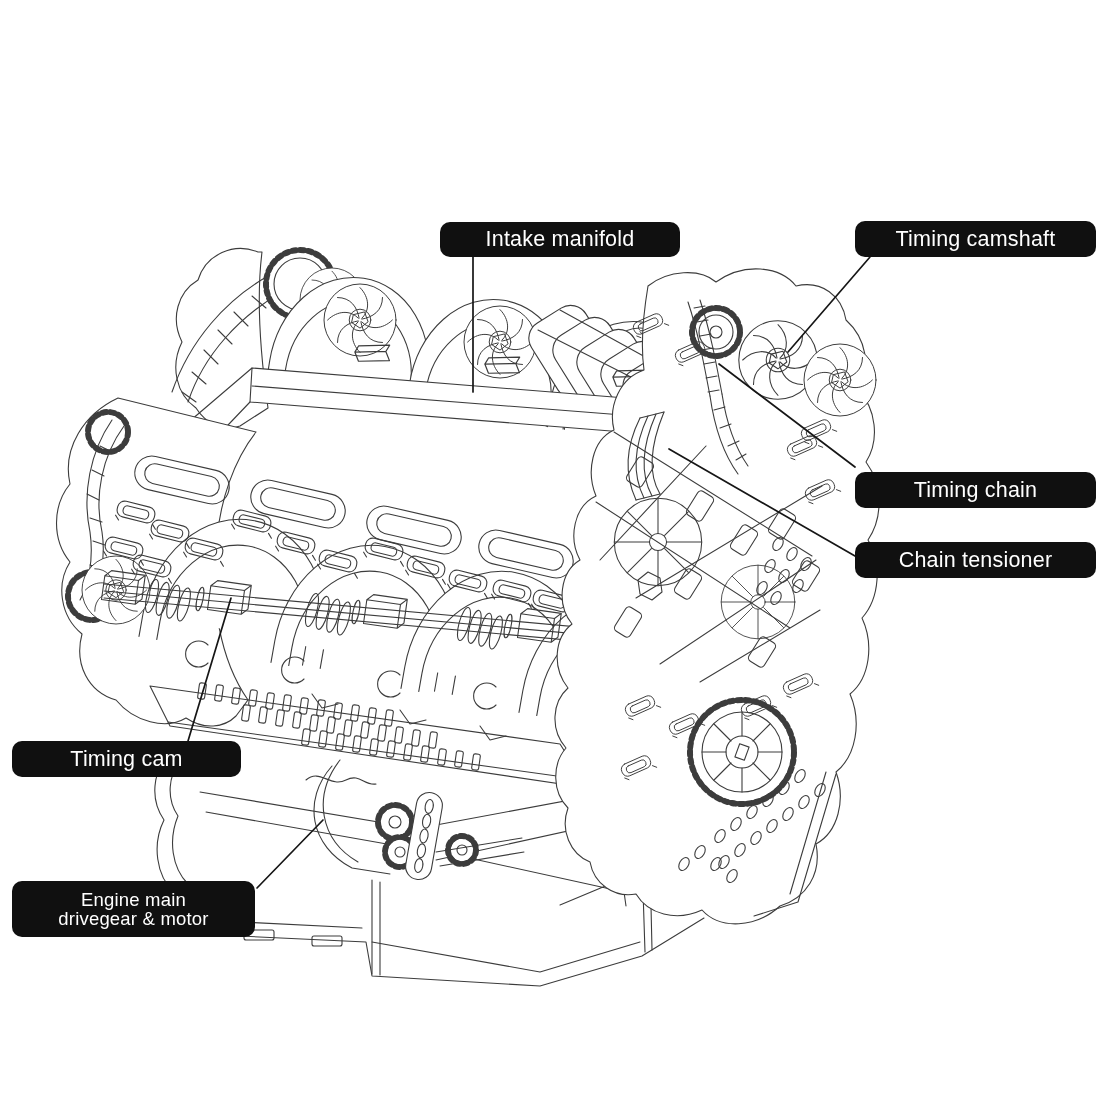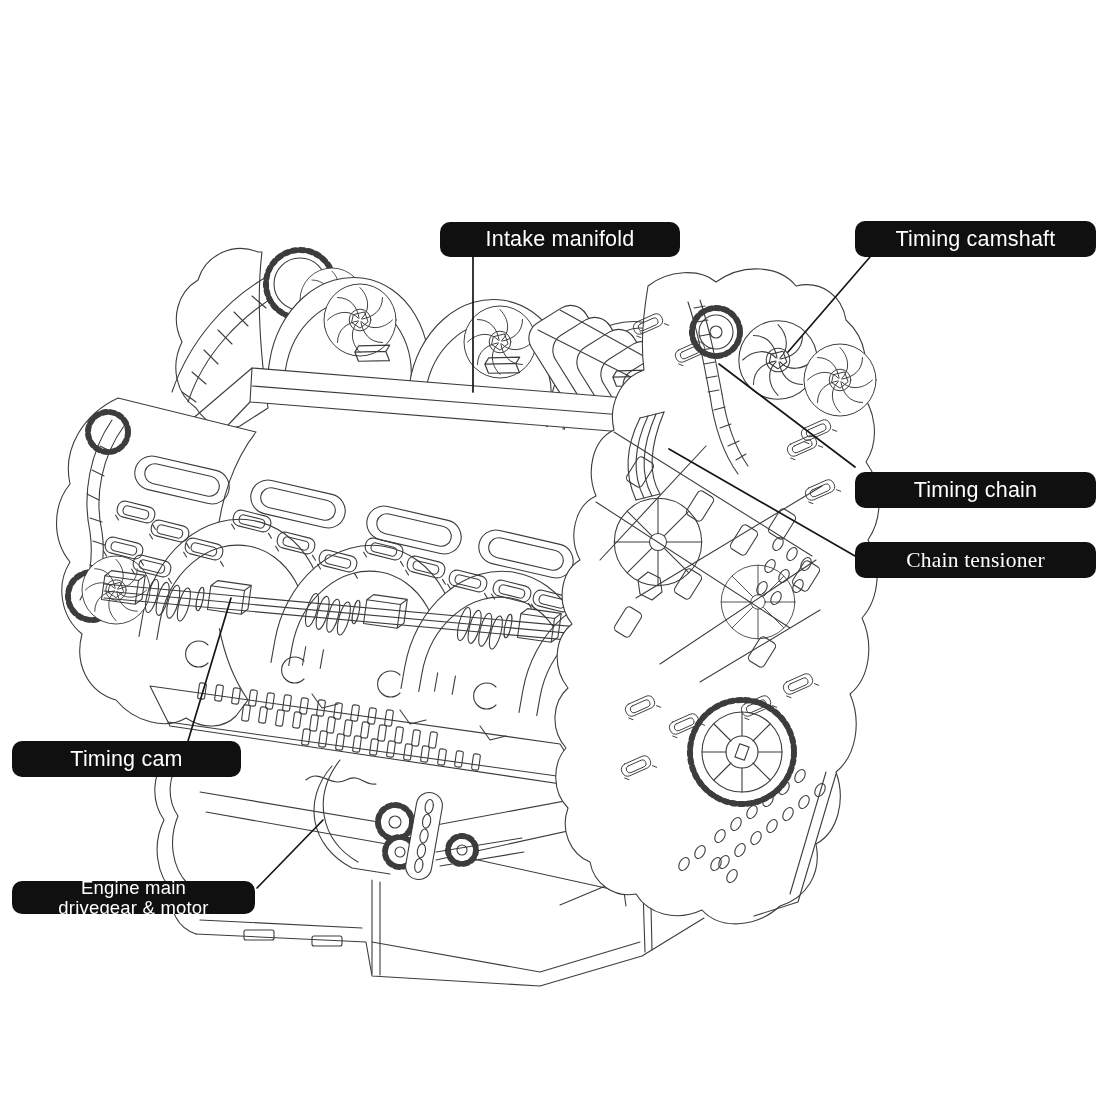--- a/index.html
+++ b/index.html
@@ -348,26 +348,26 @@
 </div>
 
 <div class="callout" style="left:855px;top:221px;width:241px;height:36px;">
   <span>Timing camshaft</span>
 </div>
 
 <div class="callout" style="left:855px;top:472px;width:241px;height:36px;">
   <span>Timing chain</span>
 </div>
 
-<div class="callout" style="left:855px;top:542px;width:241px;height:36px;font-family:Liberation Serif, serif;">
+<div class="callout" style="left:855px;top:542px;width:241px;height:36px;">
   <span>Chain tensioner</span>
 </div>
 
 <div class="callout" style="left:12px;top:741px;width:229px;height:36px;">
   <span>Timing cam</span>
 </div>
 
-<div class="callout" style="left:12px;top:881px;width:243px;height:33px;">
+<div class="callout" style="left:12px;top:881px;width:243px;height:56px;">
   <span class="l2">Engine main</span>
   <span class="l2">drivegear &amp; motor</span>
 </div>
 
 </div>
 
 </body></html>

